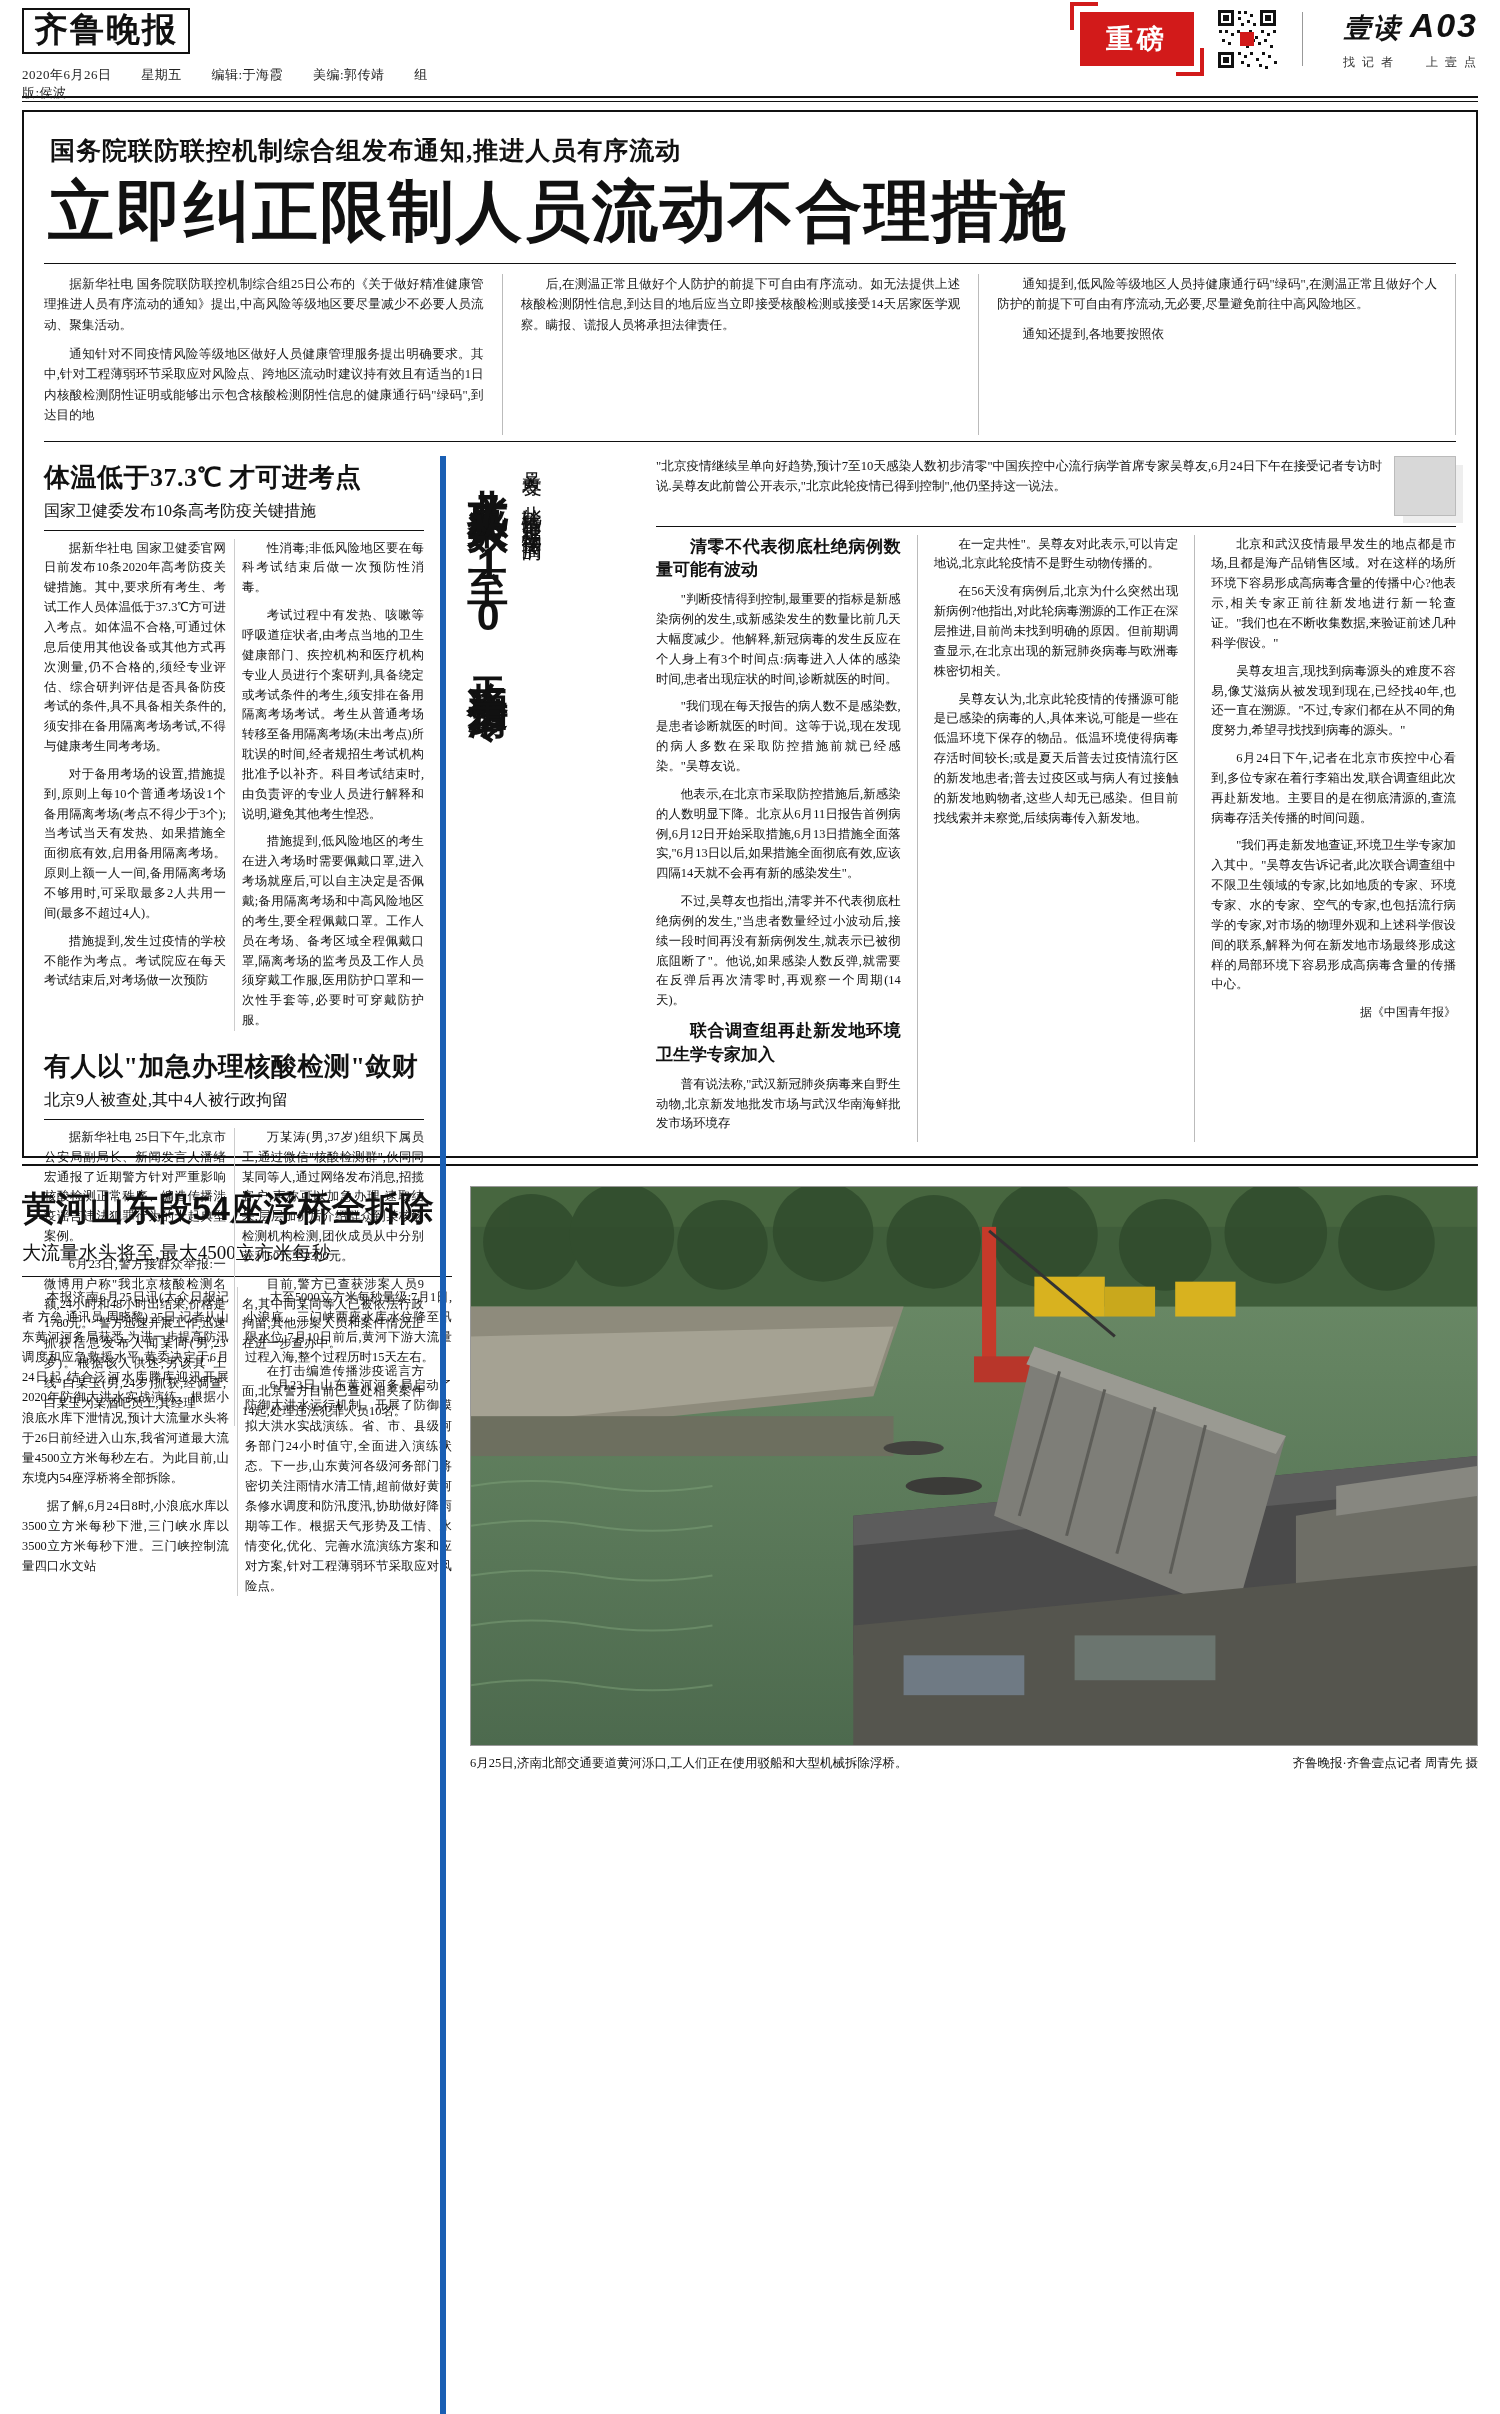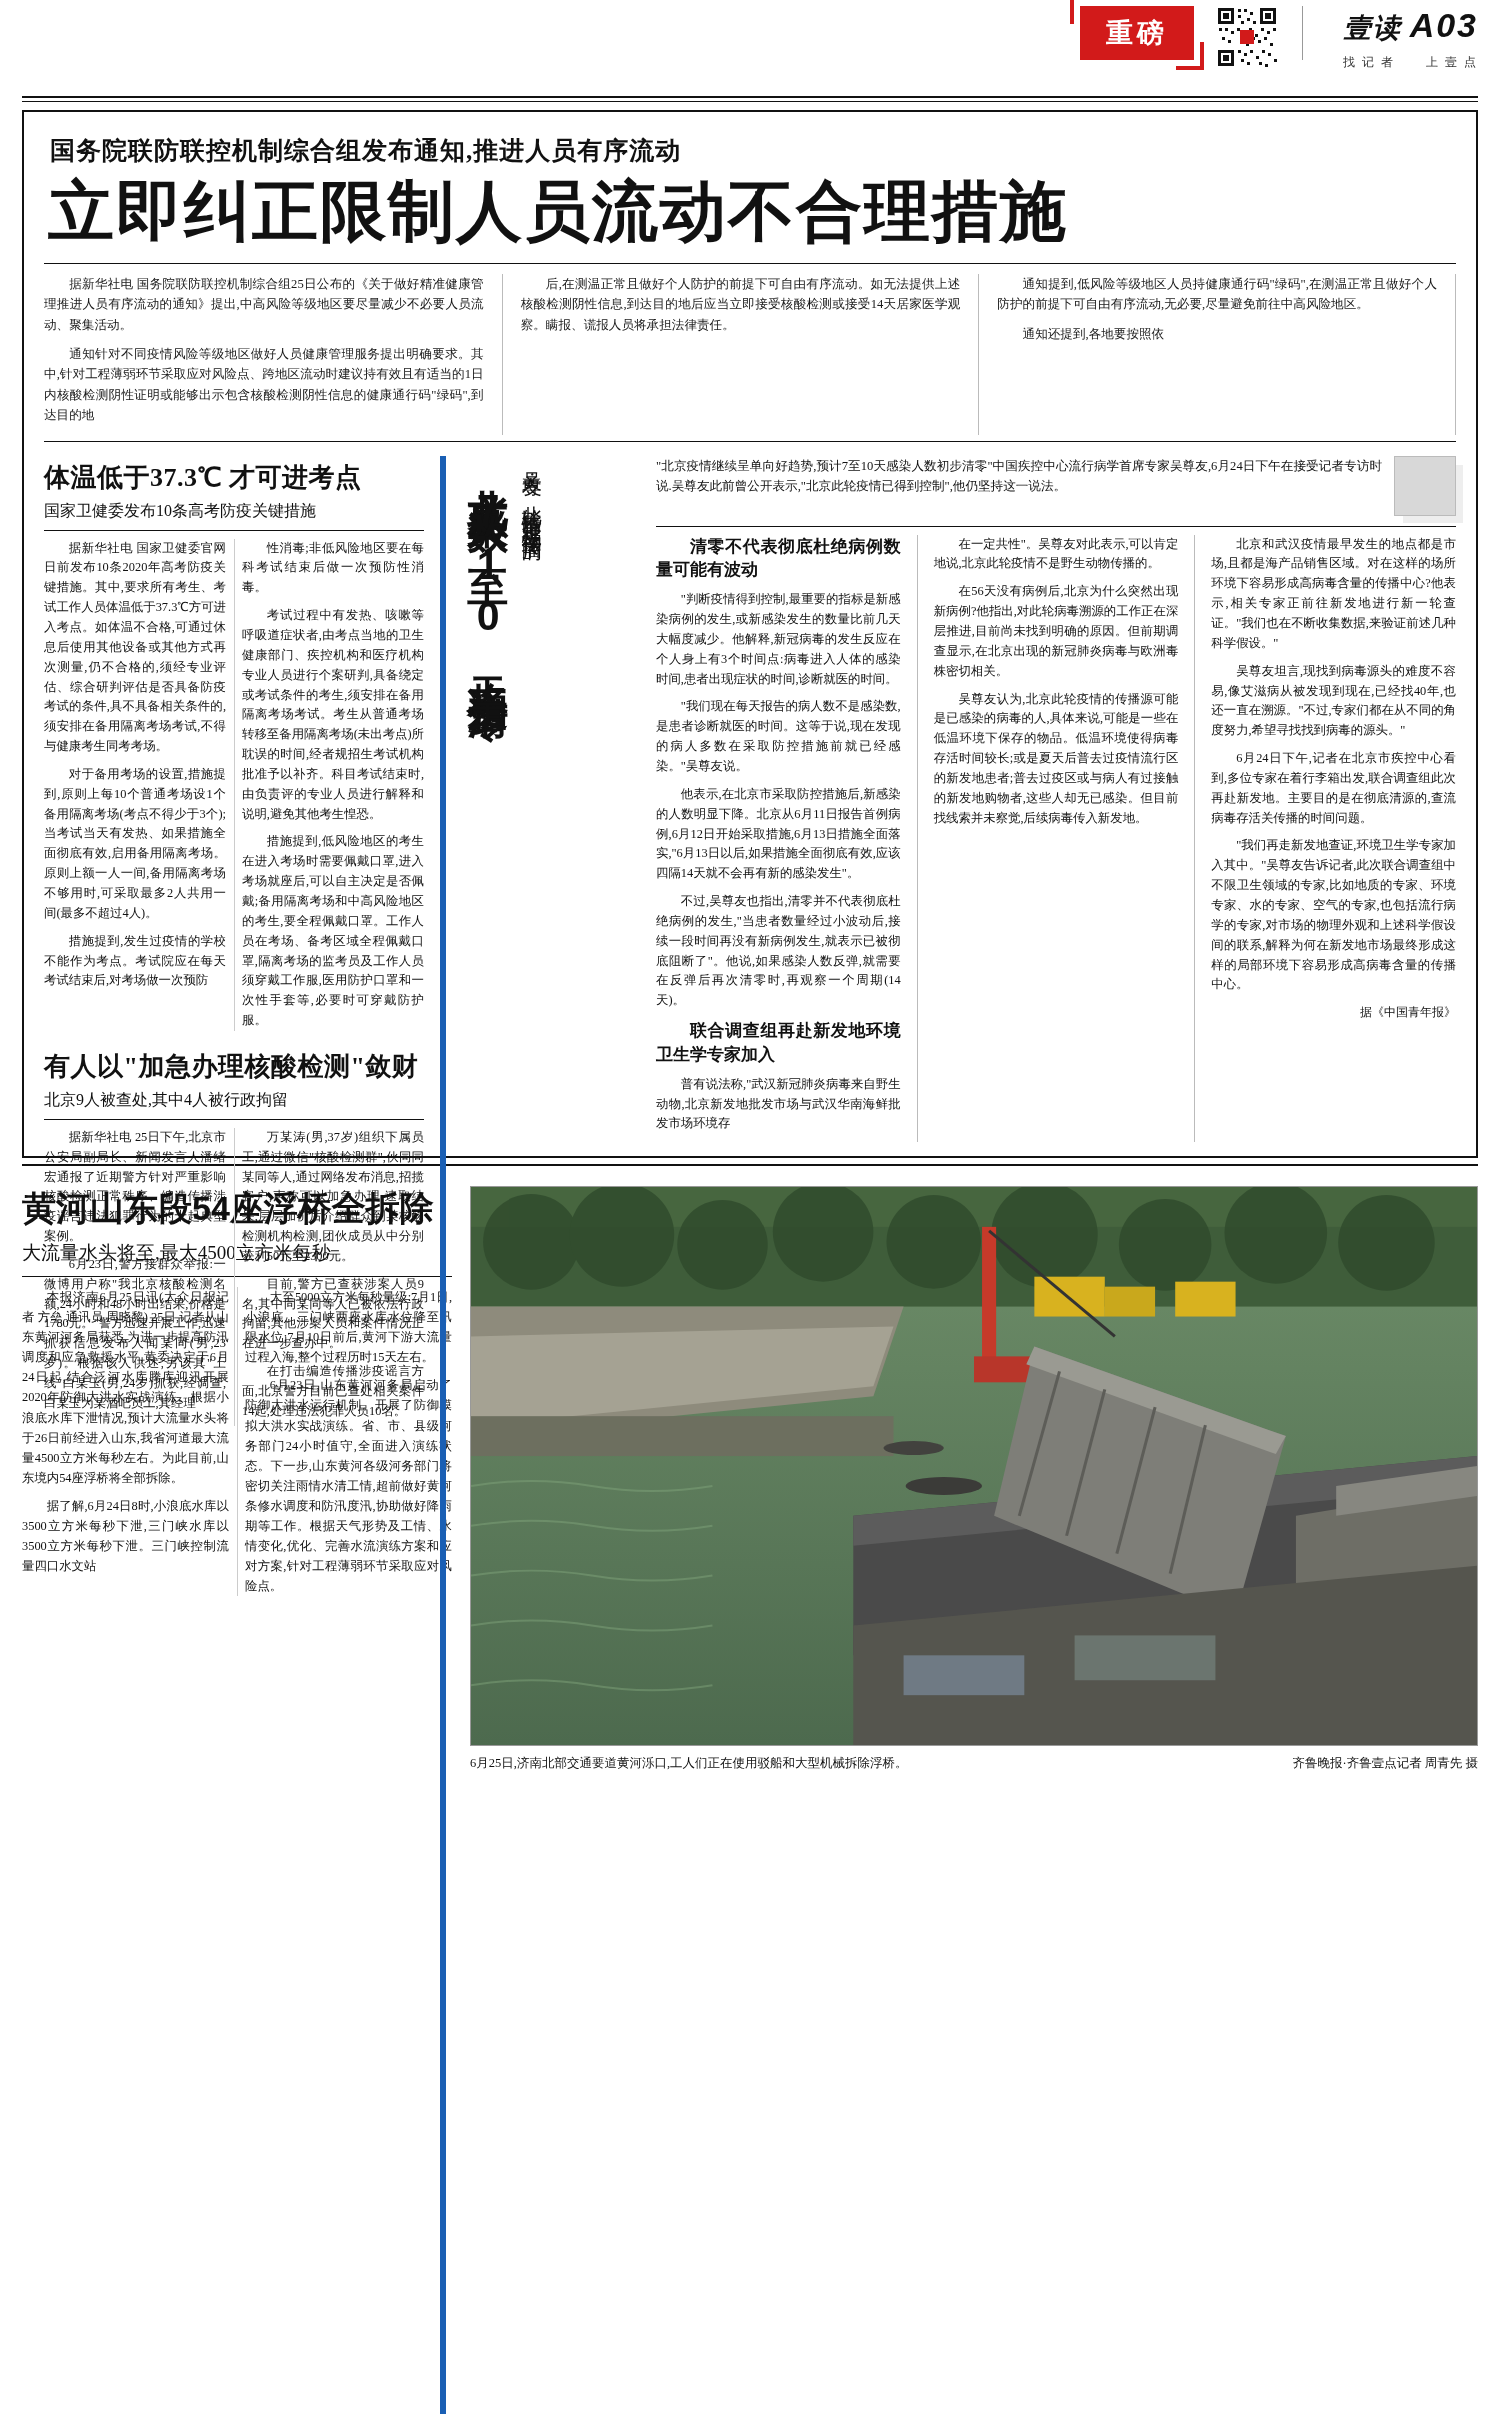--- a/index.html
+++ b/index.html
@@ -18,21 +18,21 @@
   .mh-left { width:420px; padding-top:8px; }
   .logo {
     font-family:"Liberation Serif", serif;
     font-size:34px; font-weight:bold; letter-spacing:2px;
     color:#111; background:#fff; border:2px solid #111; display:inline-block;
     padding:2px 10px 4px 10px; line-height:1.05;
   }
   .logo-inner { display:block; }
   .mh-meta { font-size:13px; color:#222; margin-top:12px; letter-spacing:0.5px; }
   .mh-meta span { margin-right:26px; }
-  .mh-right { flex:1; display:flex; align-items:flex-start; justify-content:flex-end; padding-top:6px; }
+  .mh-right { flex:1; display:flex; align-items:center; justify-content:flex-end; padding-top:6px; }
   .badge-zhong {
     background:#d21a1a; color:#fff; font-size:27px; font-weight:bold;
     padding:9px 26px; letter-spacing:4px; margin-right:0px;
     font-family:"Liberation Sans", sans-serif;
   }
   .badge-wrap { position:relative; margin-right:22px; }
   .badge-wrap:after{
     content:""; position:absolute; left:-10px; top:-10px; width:24px; height:24px;
     border-left:4px solid #d21a1a; border-top:4px solid #d21a1a;
   }
@@ -114,20 +114,32 @@
   .photo { width:100%; height:560px; border:1px solid #999; position:relative; overflow:hidden; }
   .cap { font-size:12.5px; margin-top:9px; display:flex; justify-content:space-between; }
   .topline { border-top:2px solid #111; margin-top:6px; }
 </style>
 </head>
 <body>
 
 <div class="page">
 
   <div class="masthead">
+    <div class="mh-left">
+      <div class="logo">
+        <span class="logo-inner">齐鲁晚报</span>
+      </div>
+      <div class="mh-meta">
+        <span>2020年6月26日</span>
+        <span>星期五</span>
+        <span>编辑:于海霞</span>
+        <span>美编:郭传靖</span>
+        <span>组版:侯波</span>
+      </div>
+    </div>
     <div class="mh-right">
       <div class="badge-wrap">
         <div class="badge-zhong">重磅</div>
       </div>
       <div class="qr">
         <svg width="62" height="62" viewBox="0 0 62 62">
           <rect width="62" height="62" fill="#fff"></rect>
           <g fill="#111">
             <rect x="2" y="2" width="16" height="16"></rect>
               <rect x="5" y="5" width="10" height="10" fill="#fff"></rect>

